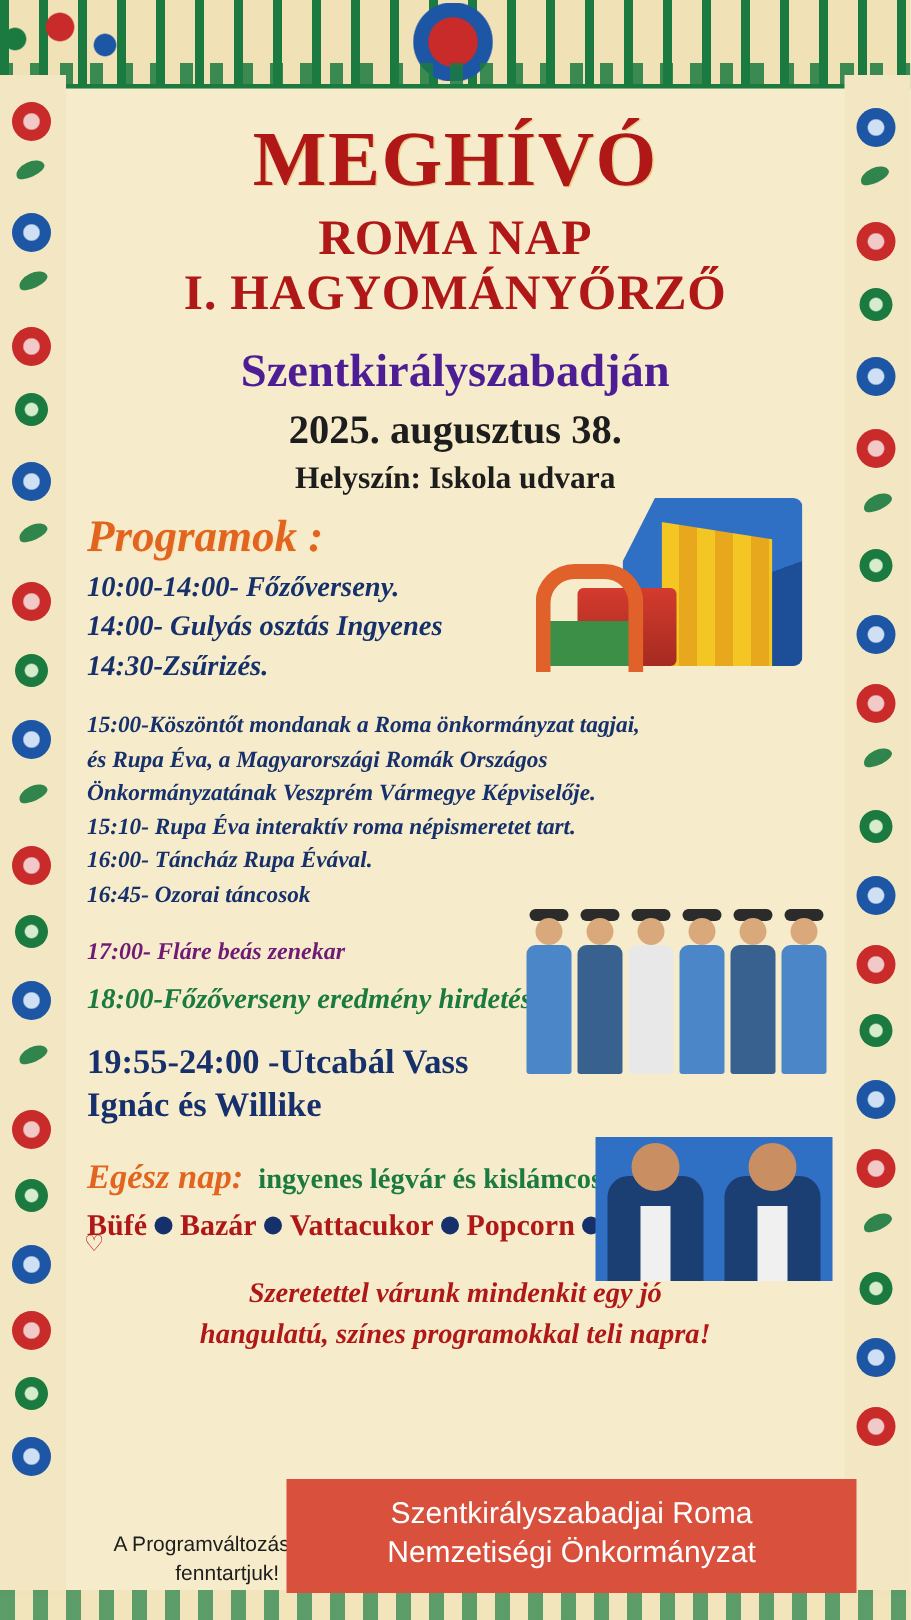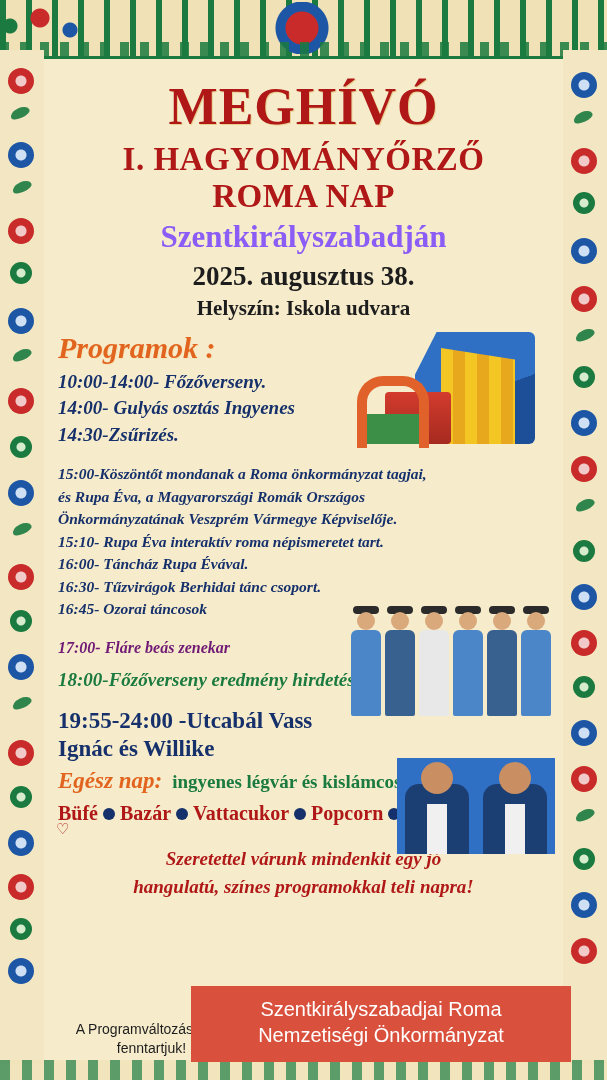--- a/index.html
+++ b/index.html
@@ -114,23 +114,23 @@
     color: #b01818;
     font-size: 33px;
     line-height: 1.12;
     margin-top: 6px;
     letter-spacing: .5px;
   }
   .title-sub2 {
     text-align: center;
     font-family: "Liberation Serif", serif;
     font-weight: bold;
-    color: #8b5cf6;
+    color: #4c1d95;
     font-size: 31px;
-    margin-top: 4px;
+    margin-top: 14px;
   }
   .title-date {
     text-align: center;
     font-family: "Liberation Serif", serif;
     font-weight: bold;
     color: #1d1d1d;
     font-size: 27px;
     margin-top: 6px;
   }
   .title-place {
@@ -194,21 +194,21 @@
     margin: 16px 0 0 14px;
     font-family: "Liberation Serif", serif;
     font-weight: bold;
     color: #16306b;
     font-size: 23px;
     line-height: 1.25;
     width: 340px;
   }
 
   .egesznap-row {
-    margin: 4px 0 0 14px;
+    margin: 20px 0 0 14px;
     display: flex;
     align-items: baseline;
     gap: 10px;
   }
   .egesznap-label {
     font-family: "Liberation Serif", serif;
     font-weight: bold;
     font-style: italic;
     color: #e2651f;
     font-size: 23px;
@@ -446,43 +446,42 @@
     <div class="flower red" style="left:8px;  top:888px;"></div>
   </div>
 
   <div class="border-bottom"></div>
 
   <div class="content">
 
     <div class="title-main">MEGHÍVÓ</div>
 
     <div class="title-sub1">
+      <div>ROMA NAP</div>
       <div>I. HAGYOMÁNYŐRZŐ</div>
-      <div>ROMA NAP</div>
     </div>
 
     <div class="title-sub2">Szentkirályszabadján</div>
     <div class="title-date">2025. augusztus 38.</div>
     <div class="title-place">Helyszín: Iskola udvara</div>
 
     <div class="programok">Programok :</div>
 
     <div class="prog-list">
       <div>10:00-14:00- Főzőverseny.</div>
       <div>14:00- Gulyás osztás Ingyenes</div>
       <div>14:30-Zsűrizés.</div>
     </div>
 
     <div class="prog-block">
       <div>15:00-Köszöntőt mondanak a Roma önkormányzat tagjai,</div>
       <div>és Rupa Éva, a Magyarországi  Romák Országos</div>
       <div>Önkormányzatának Veszprém Vármegye Képviselője.</div>
       <div>15:10- Rupa Éva interaktív roma népismeretet tart.</div>
       <div>16:00- Táncház Rupa Évával.</div>
-      <div>16:30-  Tűzvirágok Berhidai tánc csoport.</div>
       <div>16:45- Ozorai táncosok</div>
     </div>
 
     <div class="prog-line-17">17:00- Fláre beás zenekar</div>
     <div class="prog-line-18">18:00-Főzőverseny eredmény hirdetése</div>
 
     <div class="prog-line-19">
       <div>19:55-24:00 -Utcabál  Vass</div>
       <div>Ignác és Willike</div>
     </div>

